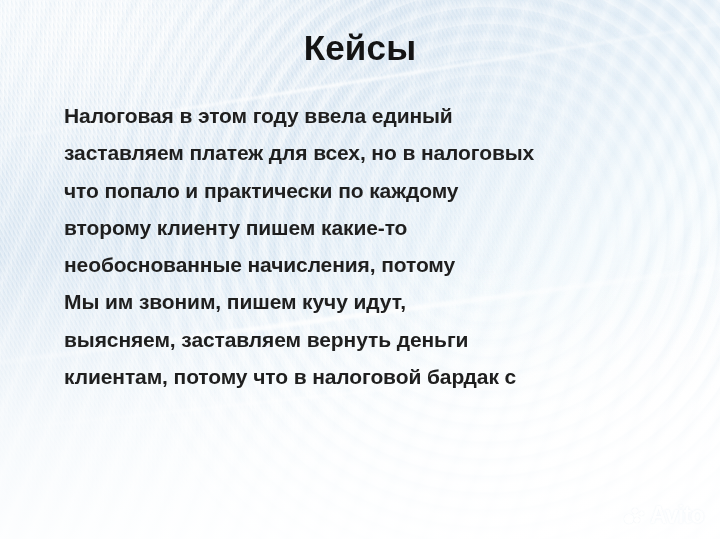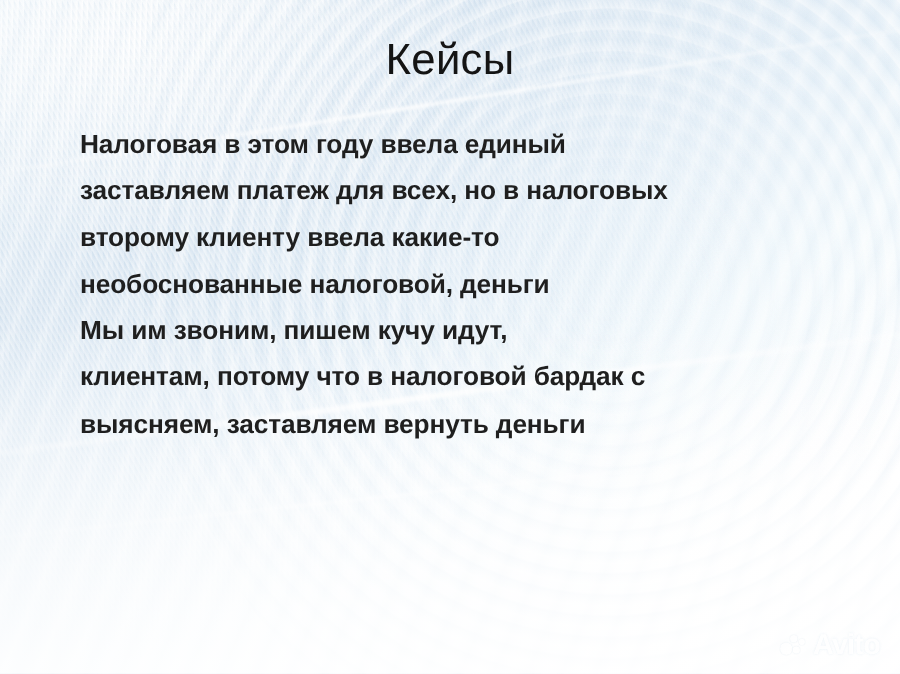--- a/index.html
+++ b/index.html
@@ -125,21 +125,21 @@
   }
 
   .slide-title {
     position: absolute;
     top: 27px;
     left: 0;
     width: 100%;
     text-align: center;
     font-size: 35px;
     line-height: 42px;
-    font-weight: normal;
+    font-weight: bold;
     color: #141414;
     letter-spacing: 0.2px;
   }
 
   .body-block {
     position: absolute;
     left: 64px;
     top: 97px;
     width: 596px;
   }
@@ -203,25 +203,26 @@
   <div class="bg-ribbon-c"></div>
   <div class="bg-wash"></div>
 
   <div class="content">
 
     <div class="slide-title">Кейсы</div>
 
     <div class="body-block">
       <div class="body-line">Налоговая в этом году ввела единый</div>
       <div class="body-line">заставляем платеж для всех, но в налоговых</div>
-      <div class="body-line">второму клиенту ввела какие-то</div>
-      <div class="body-line">необоснованные налоговой, деньги</div>
+      <div class="body-line">что попало и практически по каждому</div>
+      <div class="body-line">второму клиенту пишем какие-то</div>
+      <div class="body-line">необоснованные начисления, потому</div>
       <div class="body-line">Мы им звоним, пишем кучу идут,</div>
+      <div class="body-line">выясняем, заставляем вернуть деньги</div>
       <div class="body-line">клиентам, потому что в налоговой бардак с</div>
-      <div class="body-line">выясняем, заставляем вернуть деньги</div>
     </div>
 
   </div>
 
   <div class="watermark">
     <span class="wm-dots">
       <i class="d1"></i>
         <i class="d2"></i>
         <i class="d3"></i>
         <i class="d4"></i>

